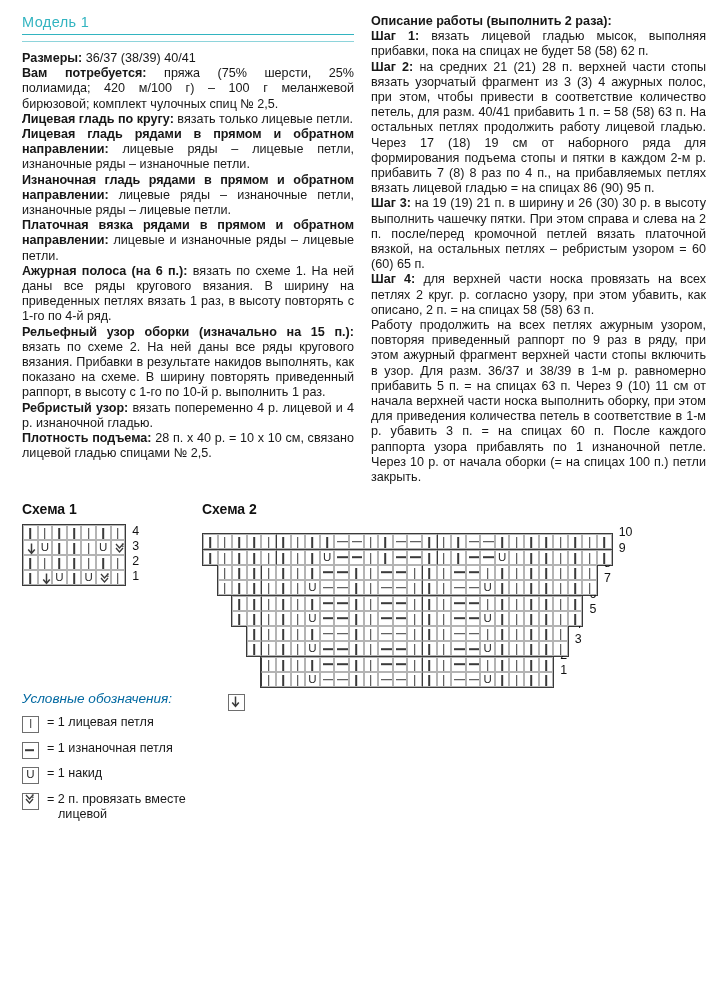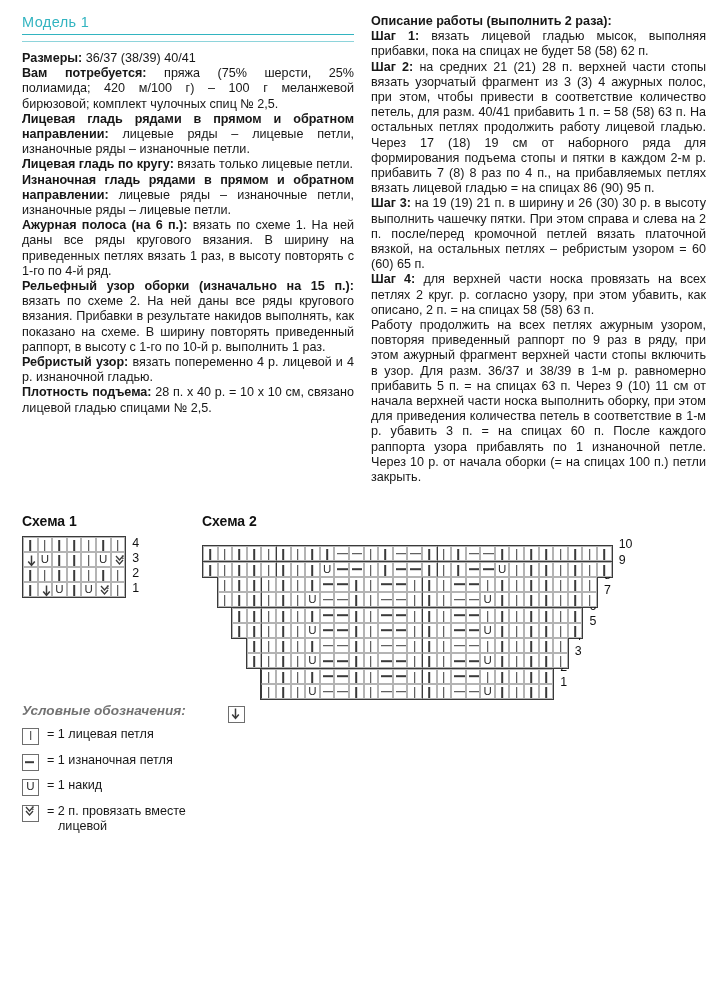--- a/index.html
+++ b/index.html
@@ -67,21 +67,21 @@
     text-justify: inter-word;
     color: #171717;
     hyphens: manual;
   }
   p.body b { font-weight: bold; margin-top: 24px; }
 
   
   .charts {
     position: relative;
     padding: 0 14px 0 22px;
-    margin-top: 28px;
+    margin-top: 16px;
   }
   .chart-title {
     font-size: 14px;
     font-weight: bold;
     color: #111;
     margin-bottom: 7px;
   }
 
   
   .cell {
@@ -151,23 +151,23 @@
   .legend {
     padding: 0 14px 0 22px;
     margin-top: 14px;
     display: flex;
     gap: 16px;
   }
   .legend-left { width: 190px; flex: 0 0 190px; }
   .legend-right { flex: 1; padding-top: 2px;}
   .legend-title {
     font-style: italic;
-    font-weight: bold;
+    font-weight: normal;
     font-size: 13.6px;
-    color: #737373;
+    color: #0369a1;
     margin-bottom: 9px;
   }
   .legend-row {
     display: flex;
     align-items: flex-start;
     margin-bottom: 7.5px;
   }
   .legend-sym {
     width: 15px; height: 15px;
     border: 1.4px solid #6e6e6e;
@@ -192,23 +192,24 @@
 
   <div class="columns">
 
     <div class="col">
       <div class="model-line">Модель 1</div>
       <div class="rule"></div>
       <div class="rule-thin"></div>
       <div id="left-paras">
           <p class="body"><b>Размеры:</b><span> 36/37 (38/39) 40/41</span></p>
           <p class="body"><b>Вам потребуется:</b><span> пряжа (75% шерсти, 25% полиамида; 420 м/100 г) – 100 г меланжевой бирюзовой; комплект чулочных спиц № 2,5.</span></p>
+          <p class="body"><b>Лицевая гладь по кругу:</b><span> вязать только лицевые петли.</span></p>
           <p class="body"><b>Лицевая гладь рядами в прямом и обратном направлении:</b><span> лицевые ряды – лицевые петли, изнаночные ряды – изнаночные петли.</span></p>
-          <p class="body"><b>Лицевая гладь по кругу:</b><span> вязать только лицевые петли.</span></p>
           <p class="body"><b>Изнаночная гладь рядами в прямом и обратном направлении:</b><span> лицевые ряды – изнаночные петли, изнаночные ряды – лицевые петли.</span></p>
+          <p class="body"><b>Платочная вязка рядами в прямом и обратном направлении:</b><span> лицевые и изнаночные ряды – лицевые петли.</span></p>
           <p class="body"><b>Ажурная полоса (на 6 п.):</b><span> вязать по схеме 1. На ней даны все ряды кругового вязания. В ширину на приведенных петлях вязать 1 раз, в высоту повторять с 1-го по 4-й ряд.</span></p>
           <p class="body"><b>Рельефный узор оборки (изначально на 15 п.):</b><span> вязать по схеме 2. На ней даны все ряды кругового вязания. Прибавки в результате накидов выполнять, как показано на схеме. В ширину повторять приведенный раппорт, в высоту с 1-го по 10-й р. выполнить 1 раз.</span></p>
           <p class="body"><b>Ребристый узор:</b><span> вязать попеременно 4 р. лицевой и 4 р. изнаночной гладью.</span></p>
           <p class="body"><b>Плотность подъема:</b><span> 28 п. х 40 р. = 10 х 10 см, связано лицевой гладью спицами № 2,5.</span></p>
         </div>
     </div>
 
     <div class="col col-right">
       <div id="right-paras">
           <p class="body"><b>Описание работы (выполнить 2 раза):</b></p>

